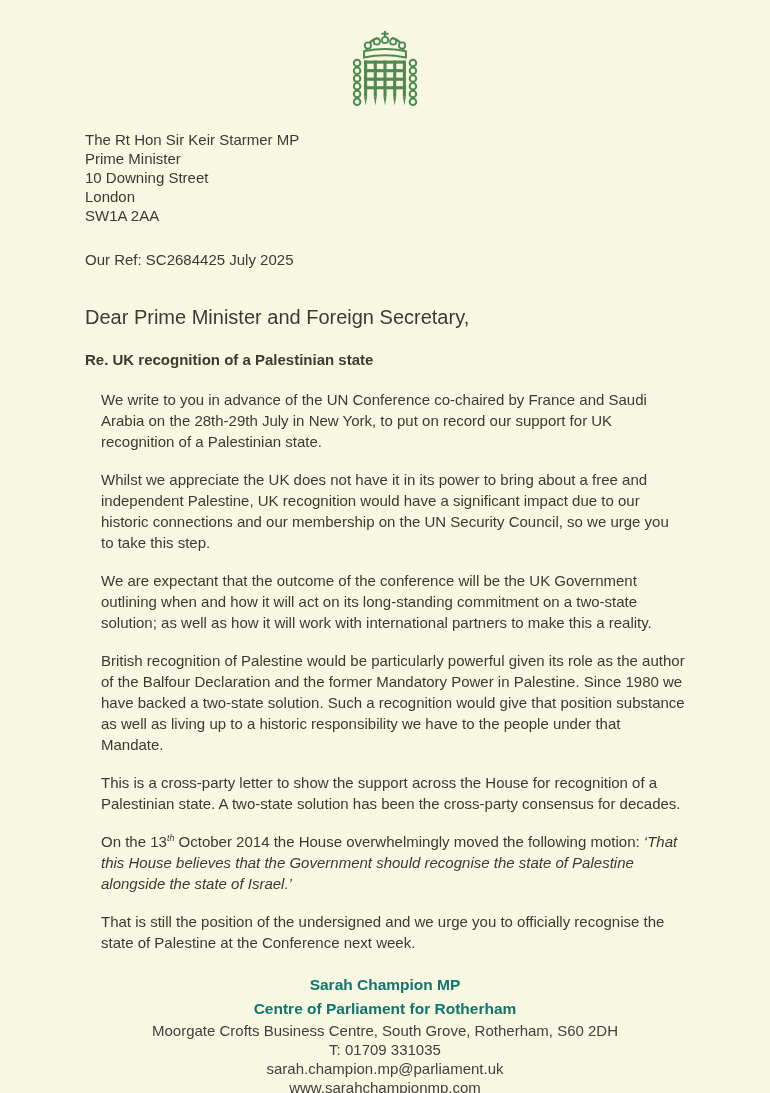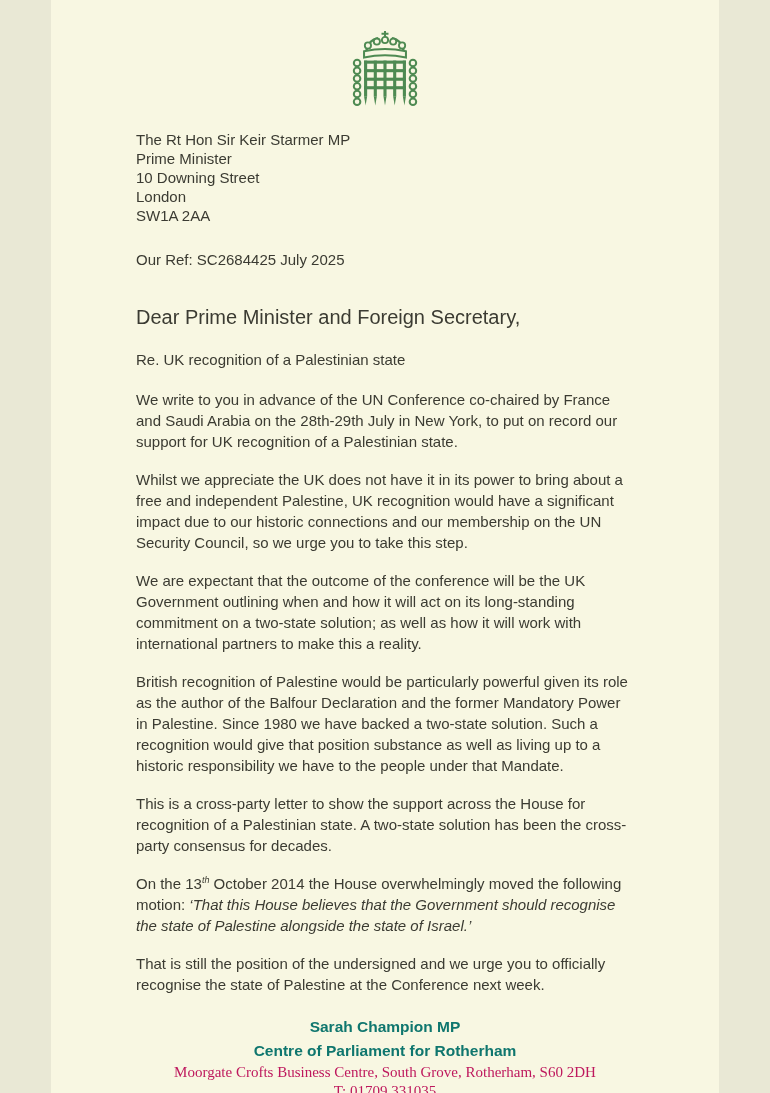--- a/index.html
+++ b/index.html
@@ -2,21 +2,21 @@
 <html><head>
 <meta charset="utf-8">
 <style>
   html, body { margin: 0; padding: 0; }
   body {
     background: #e9e8d5;
     font-family: "Liberation Sans", sans-serif;
   }
   .page {
     position: relative;
-    width: 668px;
+    width: 770px;
     height: 1093px;
     margin: 0 auto;
     background: #f8f7e2;
     color: #3b3b32;
     overflow: hidden;
     box-sizing: border-box;
   }
   .content {
     padding: 28px 85px 0 85px;
   }
@@ -34,45 +34,44 @@
     margin-top: 26px;
     font-size: 15px;
   }
   .salutation {
     margin-top: 38px;
     font-size: 20px;
   }
   .subject {
     margin-top: 22px;
     font-size: 15px;
-    font-weight: normal;
+    font-weight: bold;
   }
   .body-text p {
-    margin: 0 0 17px 0;
+    margin: 0 0 17px 16px;
     font-size: 15px;
     line-height: 21px;
   }
   .body-text { margin-top: 21px; }
   .quote-italic { font-style: italic; }
   sup.ord { font-size: 9px; line-height: 0; font-style: italic; }
   .signature {
     margin-top: 20px;
     text-align: center;
   }
   .sig-name, .sig-role {
     color: #0f766e;
     font-weight: bold;
     font-size: 15.5px;
     line-height: 24px;
   }
   .sig-contact {
-    color: #be185d;
+    color: #404040;
     font-size: 15px;
     line-height: 19px;
-    font-family: Liberation Serif, serif;
   }
 </style>
 </head>
 <body>
 
 <div class="page">
   <div class="content">
 
     <div class="logo-wrap">
       <span>

